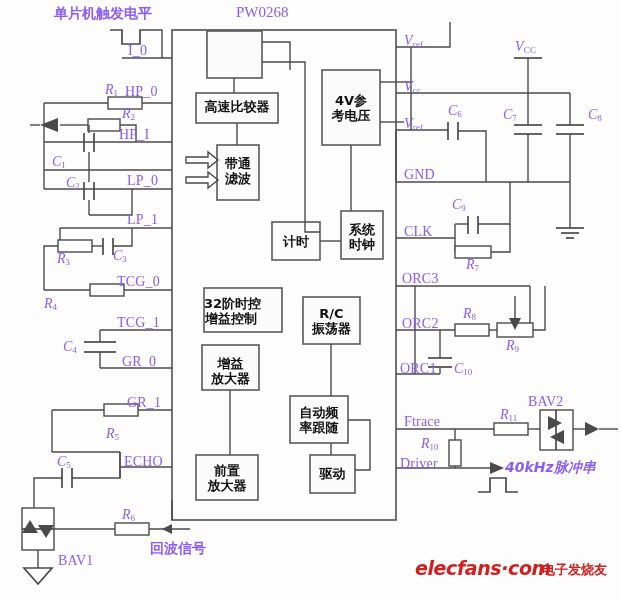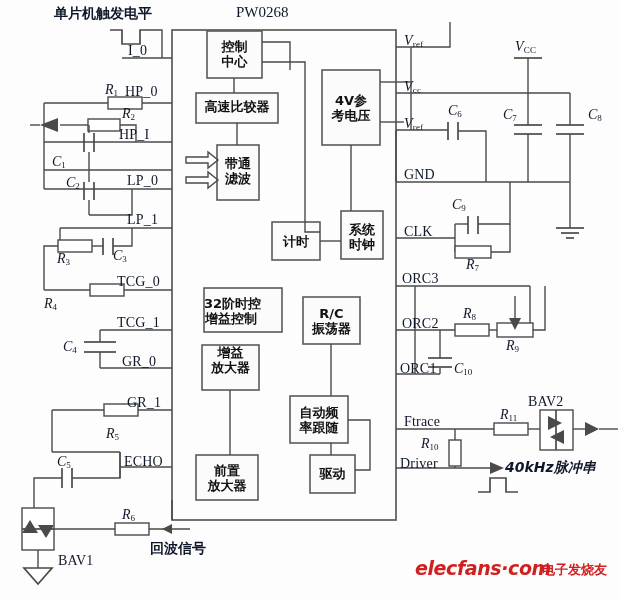--- a/index.html
+++ b/index.html
@@ -6,21 +6,21 @@
   html,body{margin:0;padding:0;background:#ffffff;}
   body{font-family:"Liberation Serif",serif;}
   #root{position:relative;width:621px;height:599px;background:#fdfdfd;overflow:hidden;}
   svg#sch{position:absolute;left:0;top:0;width:621px;height:599px;}
   .wire{stroke:#4a4a4a;stroke-width:1.4;fill:none;}
   .wire2{stroke:#4a4a4a;stroke-width:1.7;fill:none;}
   .blkbox{fill:#fbfbfb;stroke:#5a5a5a;stroke-width:1.6;}
   .icbox{fill:none;stroke:#5a5a5a;stroke-width:1.7;}
   .compfill{fill:#ffffff;stroke:#4a4a4a;stroke-width:1.4;}
   .solid{fill:#4a4a4a;stroke:none;}
-  .lbl{position:absolute;color:#0f172a;white-space:nowrap;line-height:1;}
+  .lbl{position:absolute;color:#8b5cf6;white-space:nowrap;line-height:1;}
   .cn{font-family:"DejaVu Sans",sans-serif;font-weight:bold;}
   .pin{font-family:"Liberation Serif",serif;font-size:14px;letter-spacing:.2px;}
   .ital{font-style:italic;font-family:"Liberation Serif",serif;}
   .sub{font-size:9px;vertical-align:-2px;font-style:normal;}
   .blklabel{position:absolute;text-align:center;color:#111;font-family:"DejaVu Sans",sans-serif;font-weight:bold;font-size:13px;line-height:15px;white-space:nowrap;}
   .wm-main{position:absolute;color:#cf1f1f;font-family:"DejaVu Sans",sans-serif;font-weight:bold;font-style:italic;font-size:19px;letter-spacing:-.4px;}
   .wm-sub{position:absolute;color:#cf1f1f;font-family:"DejaVu Sans",sans-serif;font-size:13px;font-weight:bold;}
 </style>
 </head>
 <body>
@@ -224,23 +224,20 @@
   <rect class="compfill" x="449" y="440" width="12" height="26"></rect>
   <path class="wire" d="M455,468 L490,468"></path>
   <path class="solid" d="M490,462 L504,468 L490,474 Z"></path>
 
   <path class="wire2" d="M478,492 L490,492 L490,478 L506,478 L506,492 L518,492"></path>
 </svg>
 
 <div class="lbl cn" style="left:54px;top:6px;font-size:14px;">单片机触发电平</div>
 <div class="lbl" style="left:236px;top:5px;font-size:15px;">PW0268</div>
 
-<div class="blklabel" style="left:207px;top:39px;width:55px;">
-  <span>控制</span><br><span>中心</span>
-</div>
 <div class="blklabel" style="left:196px;top:99px;width:82px;">
   <span>高速比较器</span>
 </div>
 <div class="blklabel" style="left:217px;top:156px;width:42px;">
   <span>带通</span><br><span>滤波</span>
 </div>
 <div class="blklabel" style="left:322px;top:93px;width:58px;">
   <span>4V参</span><br><span>考电压</span>
 </div>
 <div class="blklabel" style="left:272px;top:234px;width:48px;">
@@ -248,21 +245,21 @@
 </div>
 <div class="blklabel" style="left:341px;top:222px;width:42px;">
   <span>系统</span><br><span>时钟</span>
 </div>
 <div class="blklabel" style="left:204px;top:296px;width:54px;">
   <span>32阶时控</span><br><span>增益控制</span>
 </div>
 <div class="blklabel" style="left:303px;top:306px;width:57px;">
   <span>R/C</span><br><span>振荡器</span>
 </div>
-<div class="blklabel" style="left:202px;top:345px;width:57px;">
+<div class="blklabel" style="left:202px;top:356px;width:57px;">
   <span>增益</span><br><span>放大器</span>
 </div>
 <div class="blklabel" style="left:290px;top:405px;width:58px;">
   <span>自动频</span><br><span>率跟随</span>
 </div>
 <div class="blklabel" style="left:196px;top:463px;width:62px;">
   <span>前置</span><br><span>放大器</span>
 </div>
 <div class="blklabel" style="left:310px;top:466px;width:45px;">
   <span>驱动</span>

